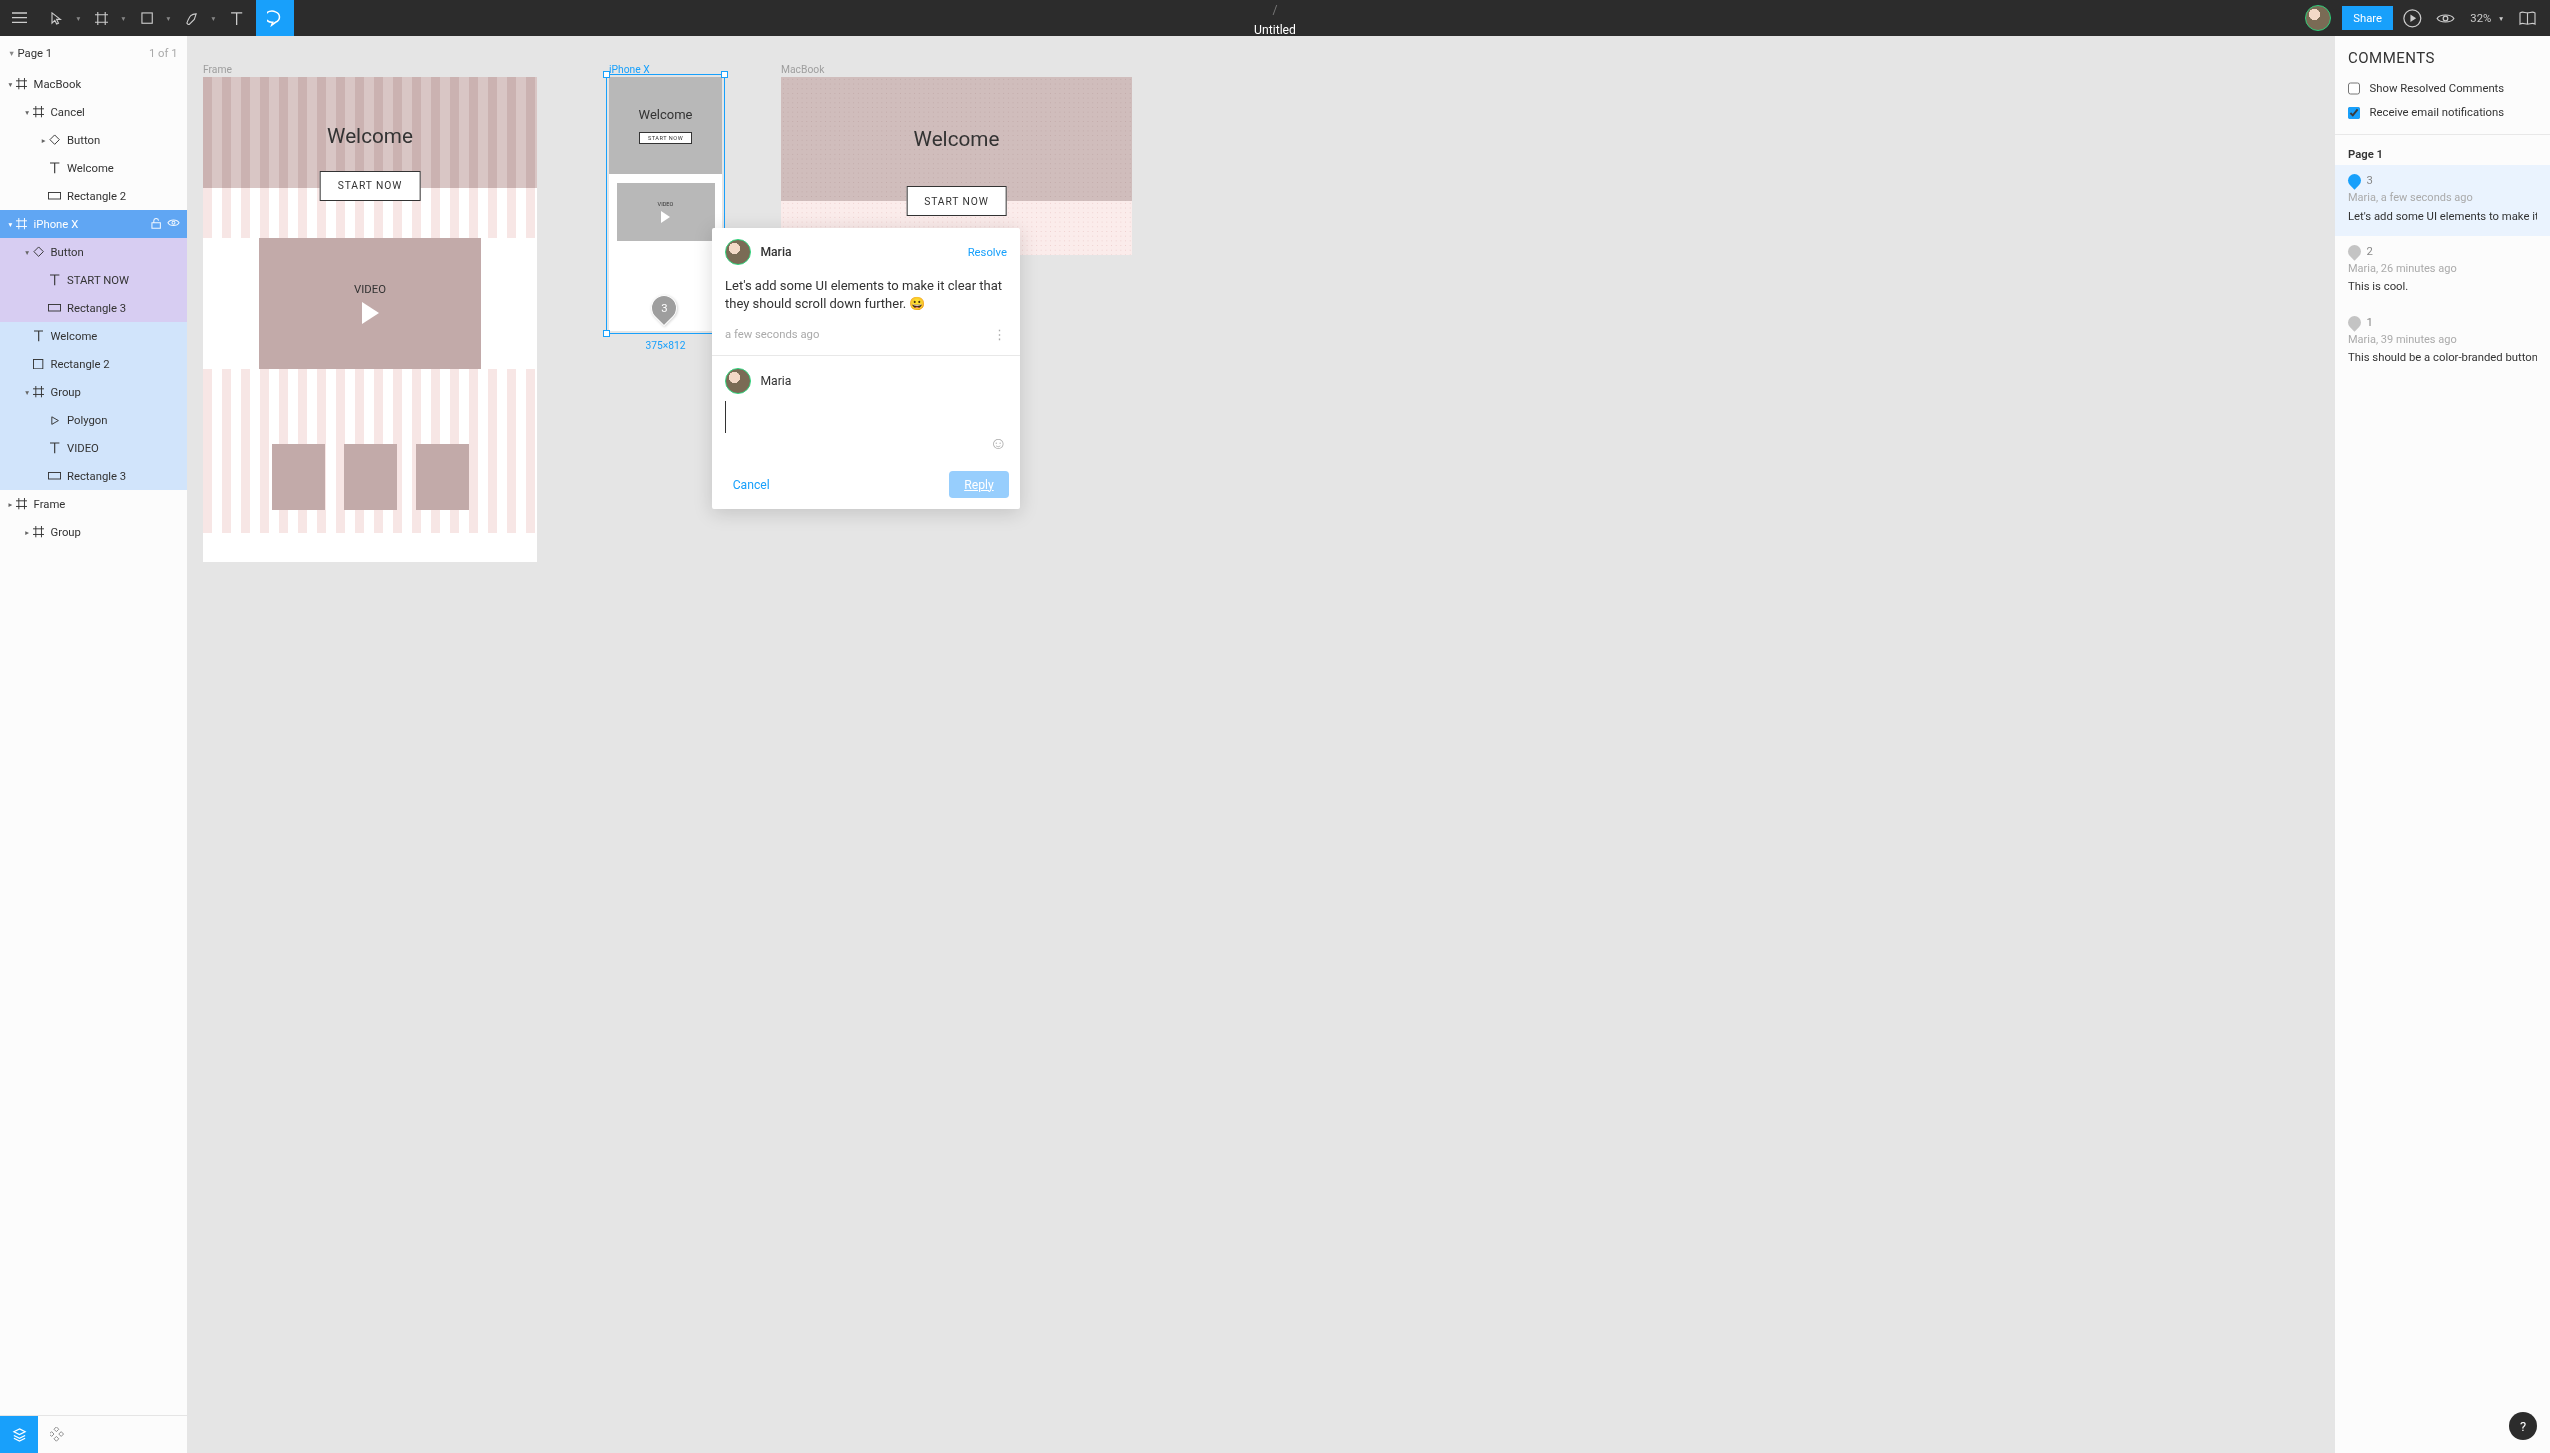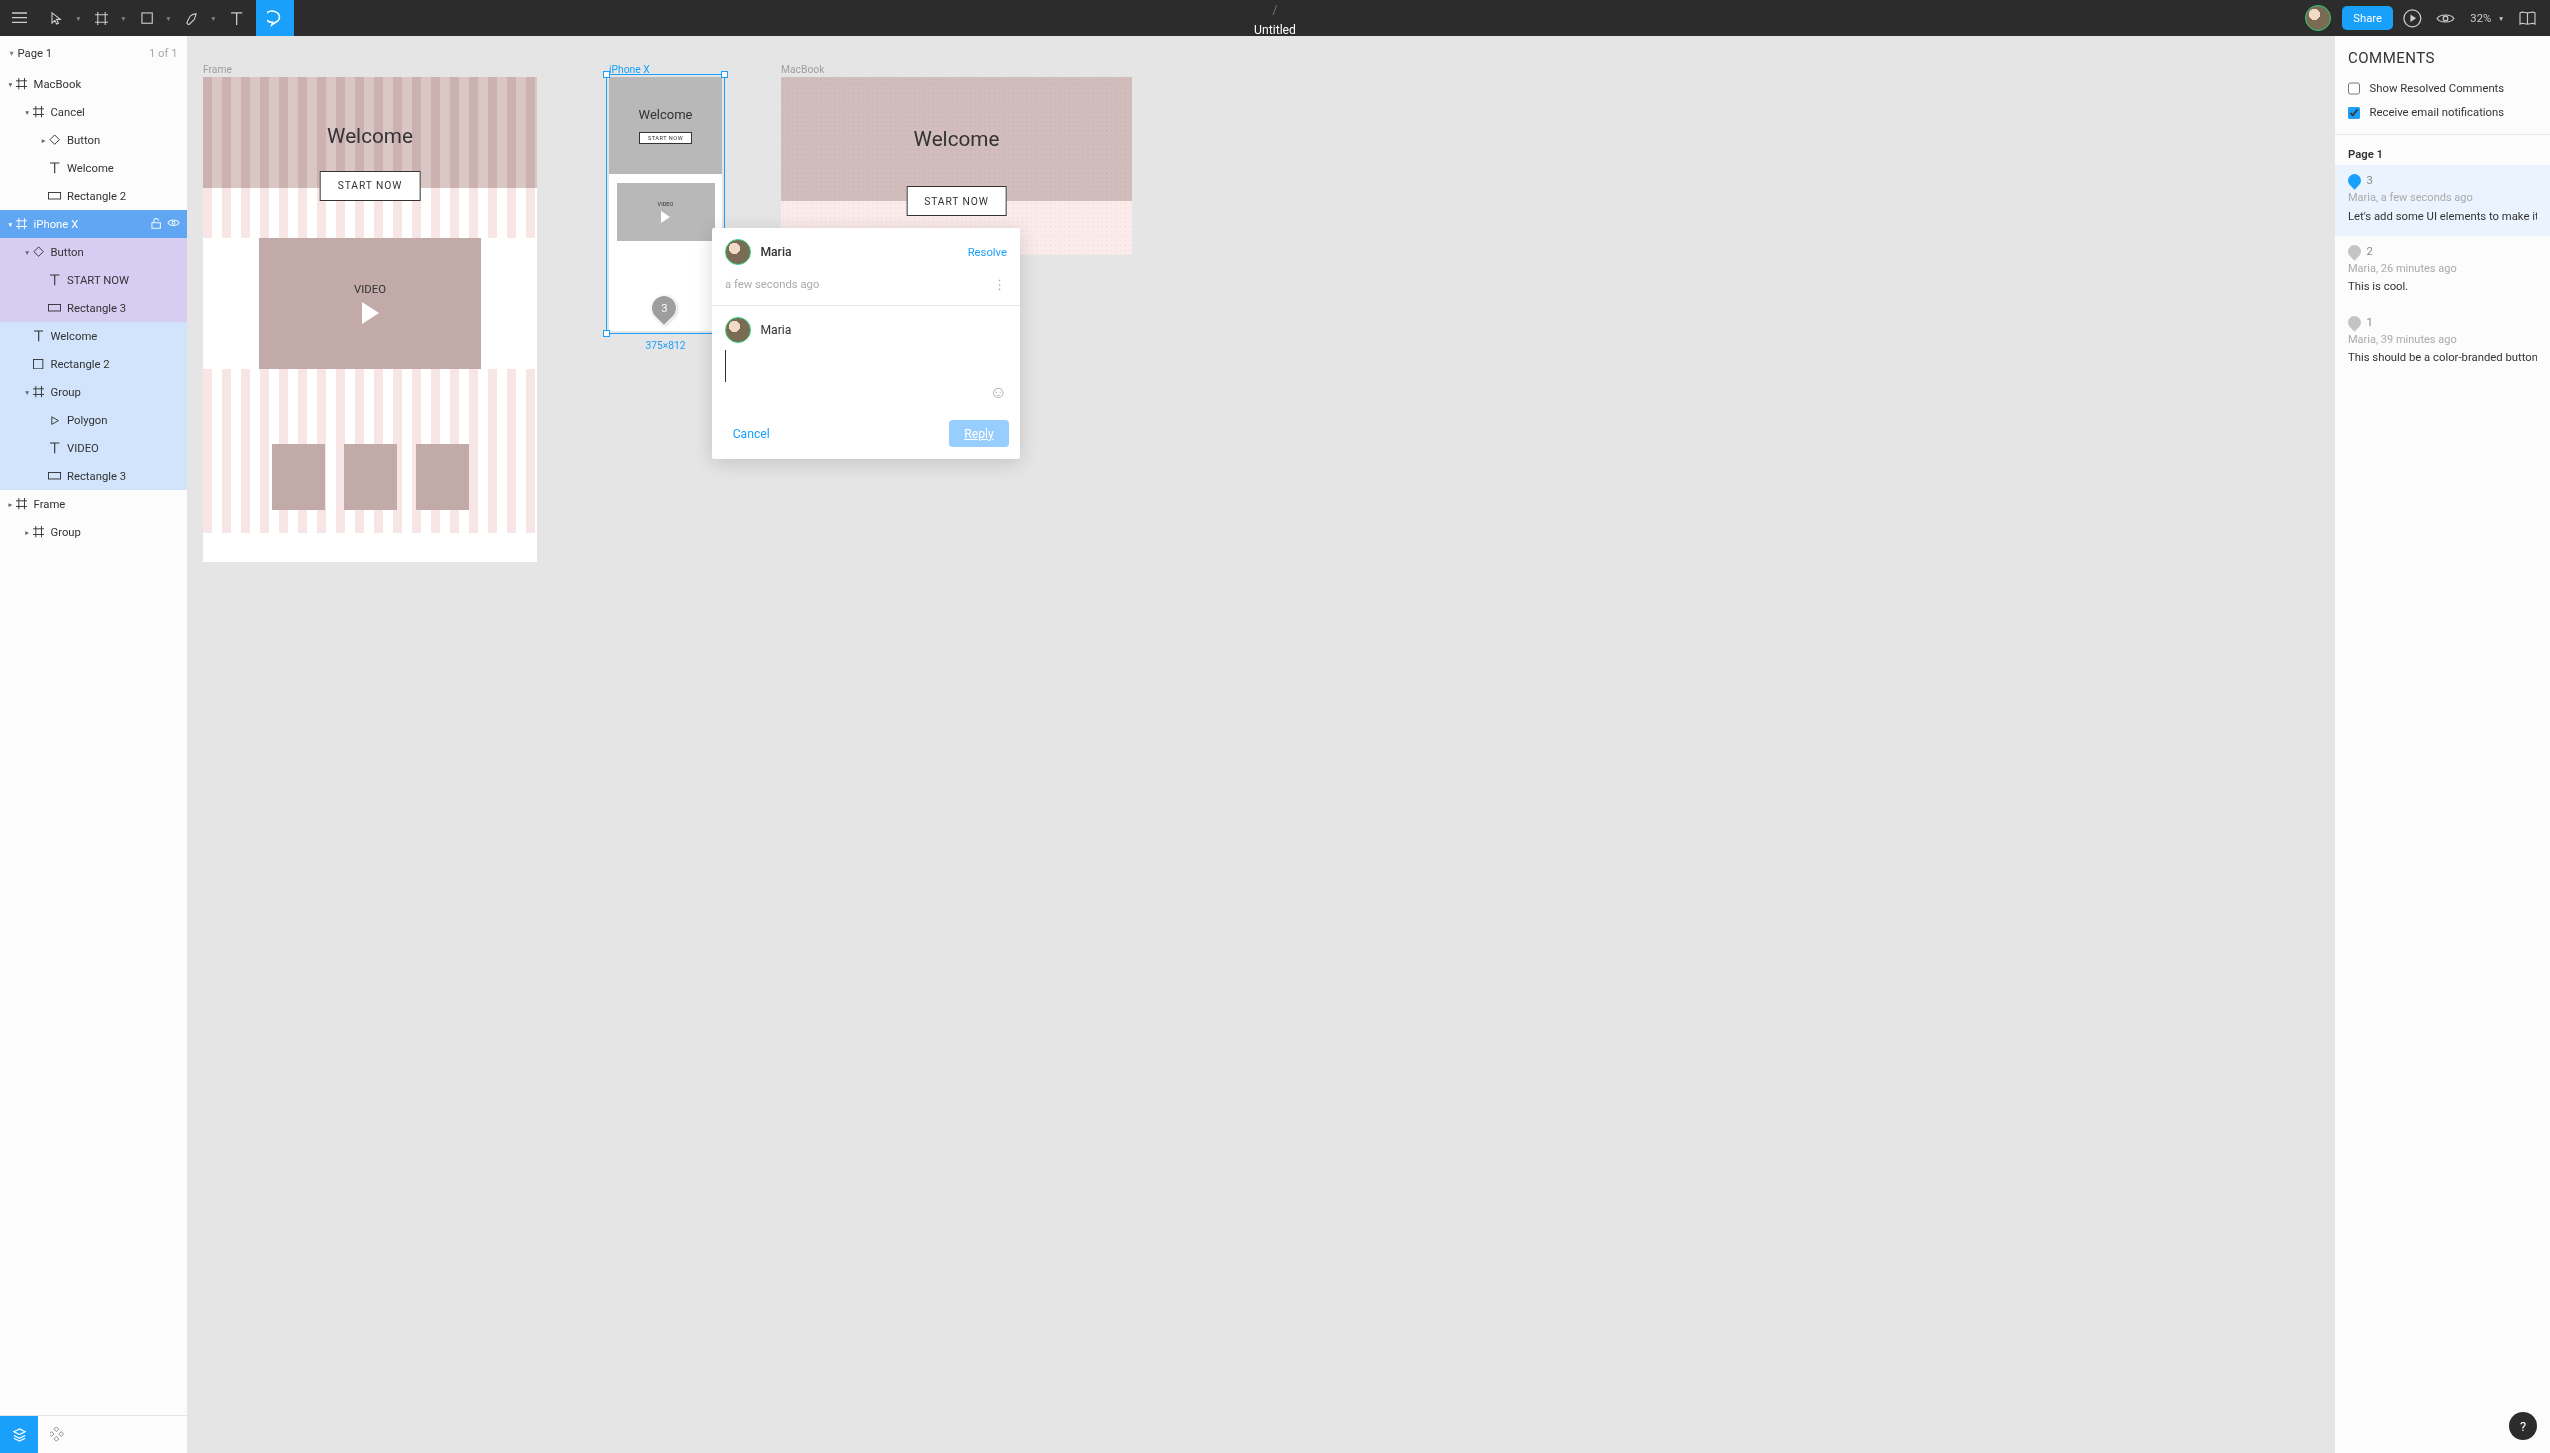--- a/index.html
+++ b/index.html
@@ -13,21 +13,21 @@
 .toolbar .tool.has-dd { width: 45px; padding-right: 7.5px; }
 .toolbar .tool .dd-caret { position: absolute; right: 2.8px; bottom: 13px; font-size: 7.5px; color: #888; }
 .toolbar .tool.active { background: #18a0fb; color: #fff; }
 .toolbar .title-area { position: absolute; left: 50%; transform: translateX(-50%); display: flex; align-items: center; gap: 5.6px; flex-direction: column; }
 .toolbar .title-area .drafts { color: #aaa; }
 .toolbar .title-area .sep { color: #777; }
 .toolbar .title-area .doc { color: #fff; }
 .toolbar .title-area .dd2 { font-size: 8.5px; color: #888; margin-left: 1.9px; }
 .toolbar .right-group { margin-left: auto; display: flex; align-items: center; height: 100%; gap: 3.8px; padding: 0 7.5px; }
 .toolbar .avatar { width: 26px; height: 26px; border-radius: 50%; background: radial-gradient(circle at 35% 35%, #f3d9c7 25%, #7a6b55 26%); border: 1.9px solid #2fd07a; margin-right: 7.5px; }
-.toolbar .share-btn { background: #18a0fb; color: #fff; border: none; border-radius: 5px; padding: 5.6px 11.3px; font-size: 11.3px; cursor: pointer; }
+.toolbar .share-btn { background: #18a0fb; color: #fff; border: none; border-radius: 0; padding: 5.6px 11.3px; font-size: 11.3px; cursor: pointer; }
 .toolbar .icon-sq { width: 30px; height: 30px; display: flex; align-items: center; justify-content: center; cursor: pointer; }
 .toolbar .zoom { display: flex; align-items: center; gap: 8px; padding: 0 5.6px; cursor: pointer; font-size: 11.3px; color: #ccc; }
 
 
 .main-row { flex: 1; display: flex; min-height: 0; }
 
 
 .left-panel { width: 188px; background: #fcfcfc; border-right: 0.9px solid #e5e5e5; display: flex; flex-direction: column; font-size: 11.3px; }
 .page-bar { height: 34px; display: flex; align-items: center; padding: 0 9.4px; color: #333; }
 .page-bar .caret { font-size: 8.5px; color: #888; margin-right: 3.8px; }
@@ -452,20 +452,21 @@
           <div class="startnow3">START NOW</div>
         </div>
     </div>
 
     <div class="popup">
       <div class="p-head">
         <div class="mini-av"></div>
         <div class="name">Maria</div>
         <div class="resolve">Resolve</div>
       </div>
+      <div class="p-body">Let's add some UI elements to make it clear that they should scroll down further. 😀</div>
       <div class="p-meta">
         <span>a few seconds ago</span>
         <span class="dotsmenu">⋮</span>
       </div>
       <div class="reply-area">
         <div class="reply-head">
           <div class="mini-av"></div>
           <div class="name">Maria</div>
         </div>
         <div class="reply-input"></div>

